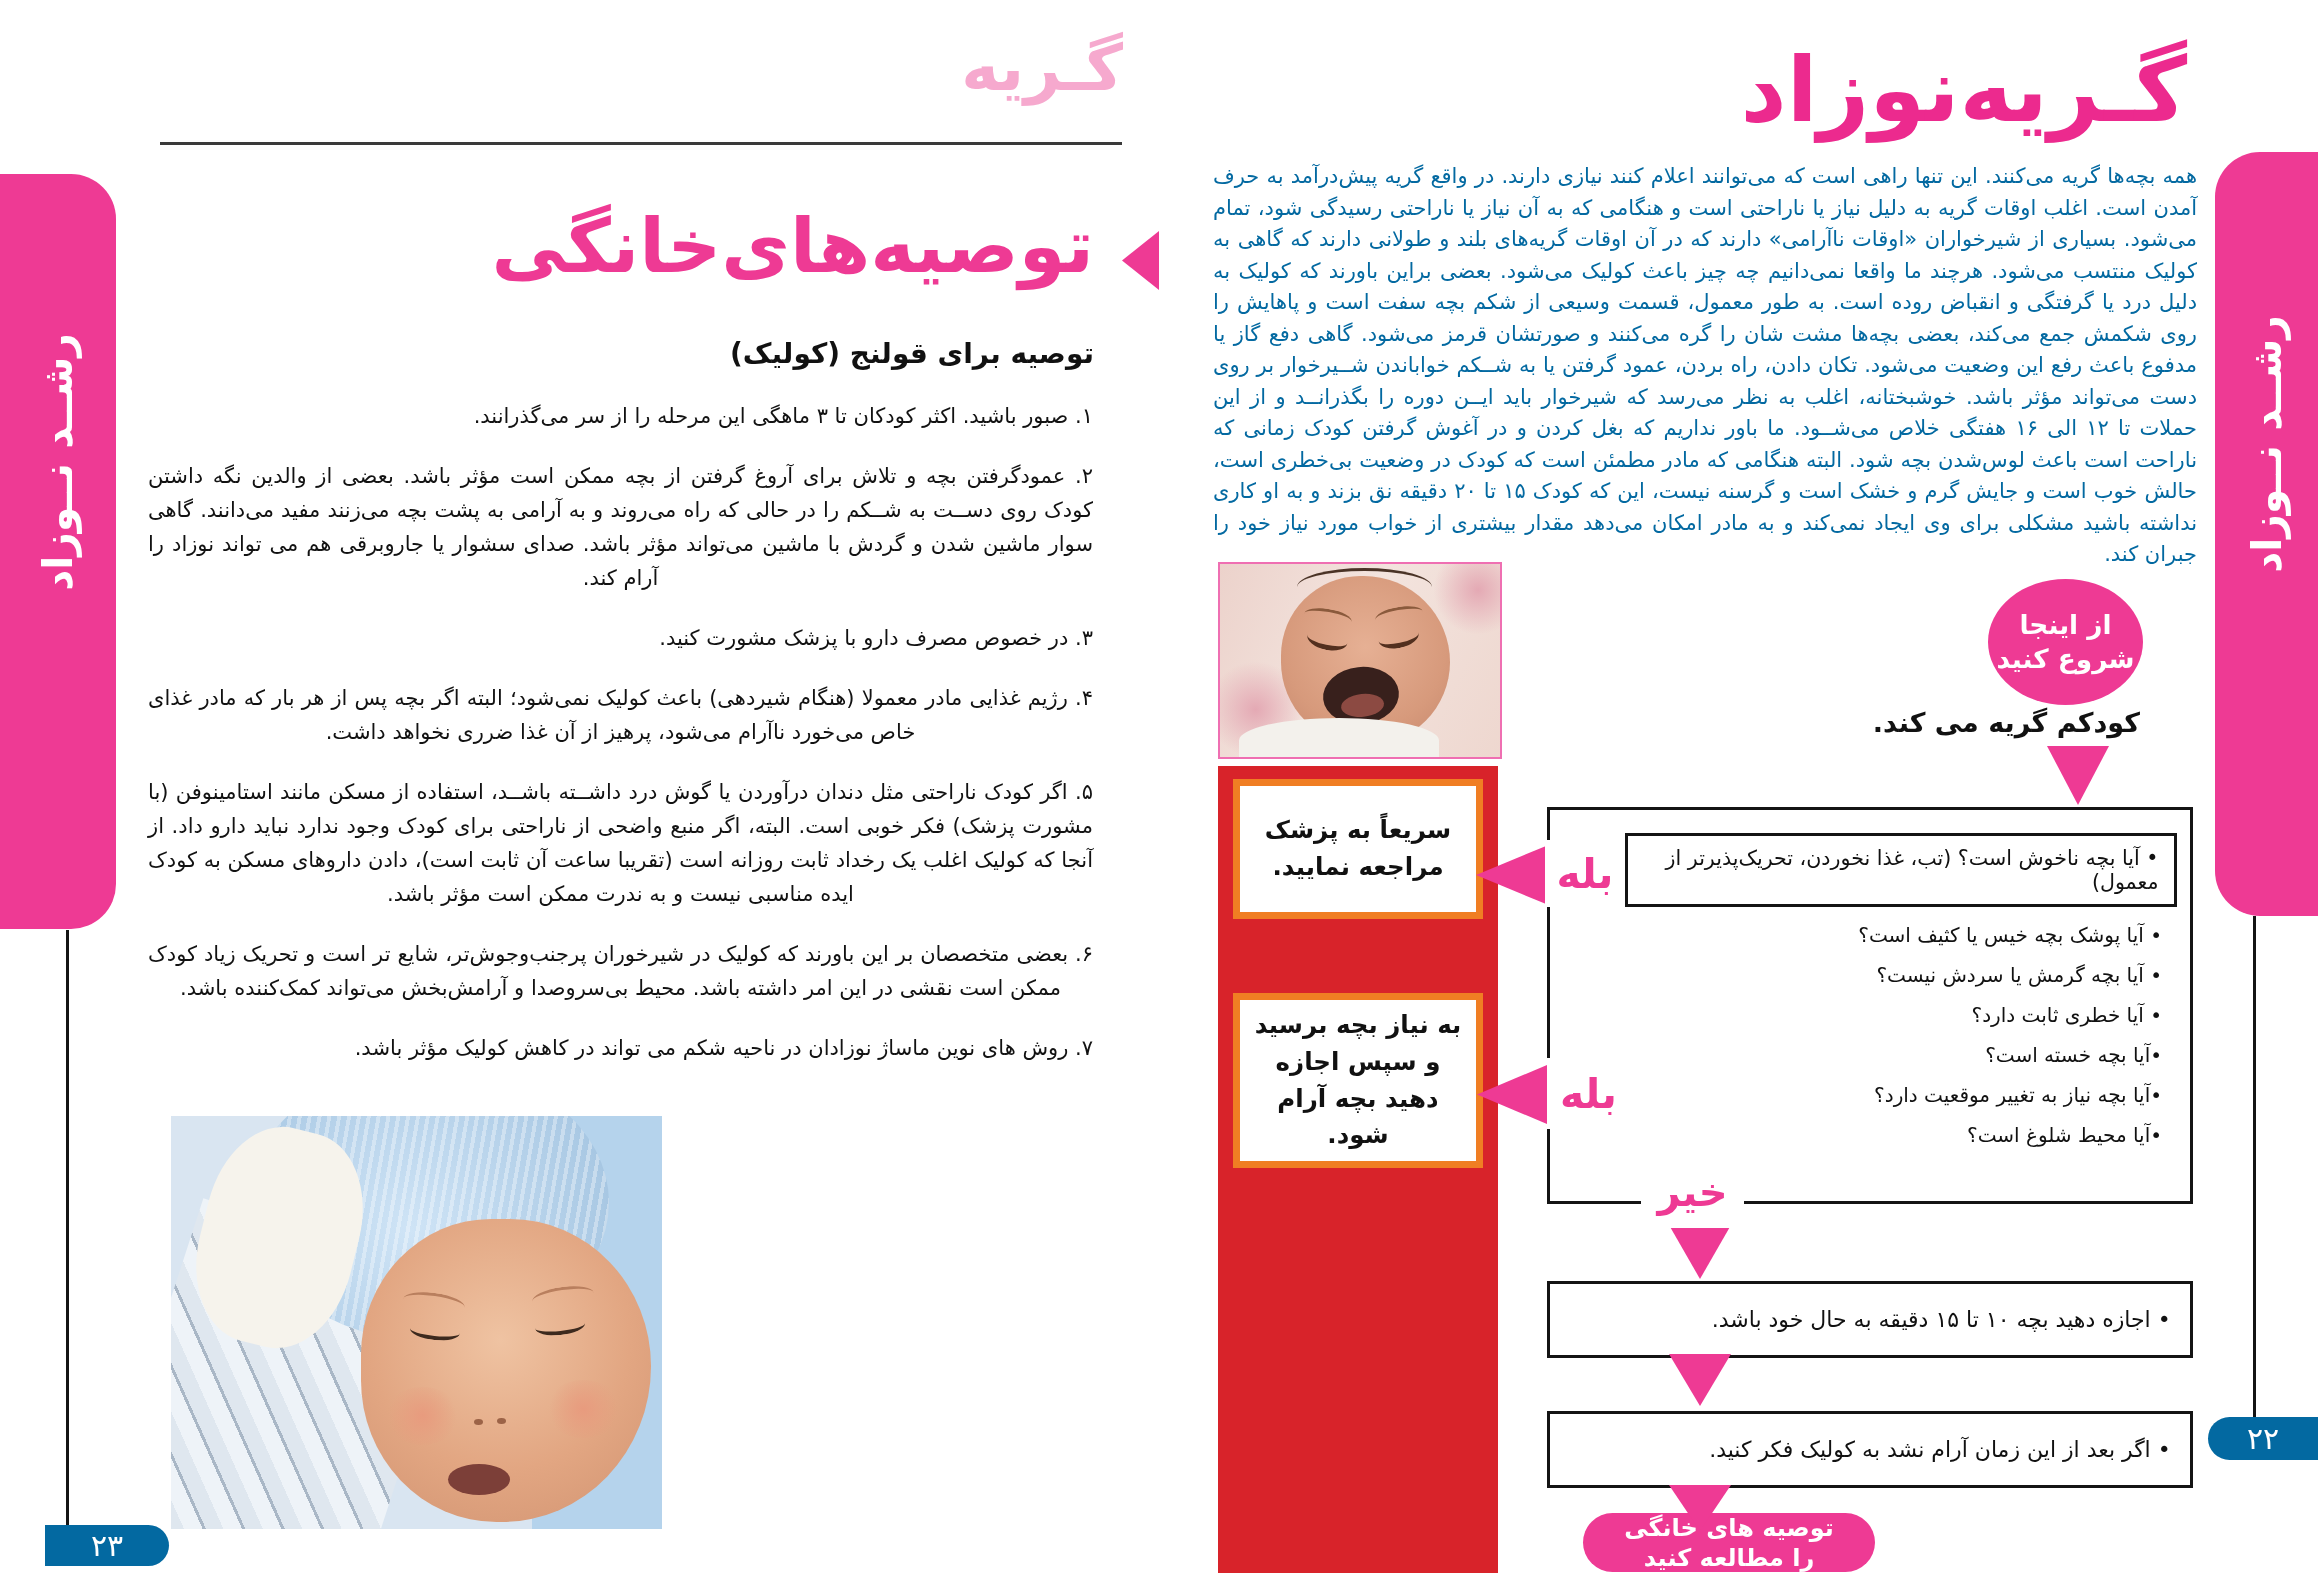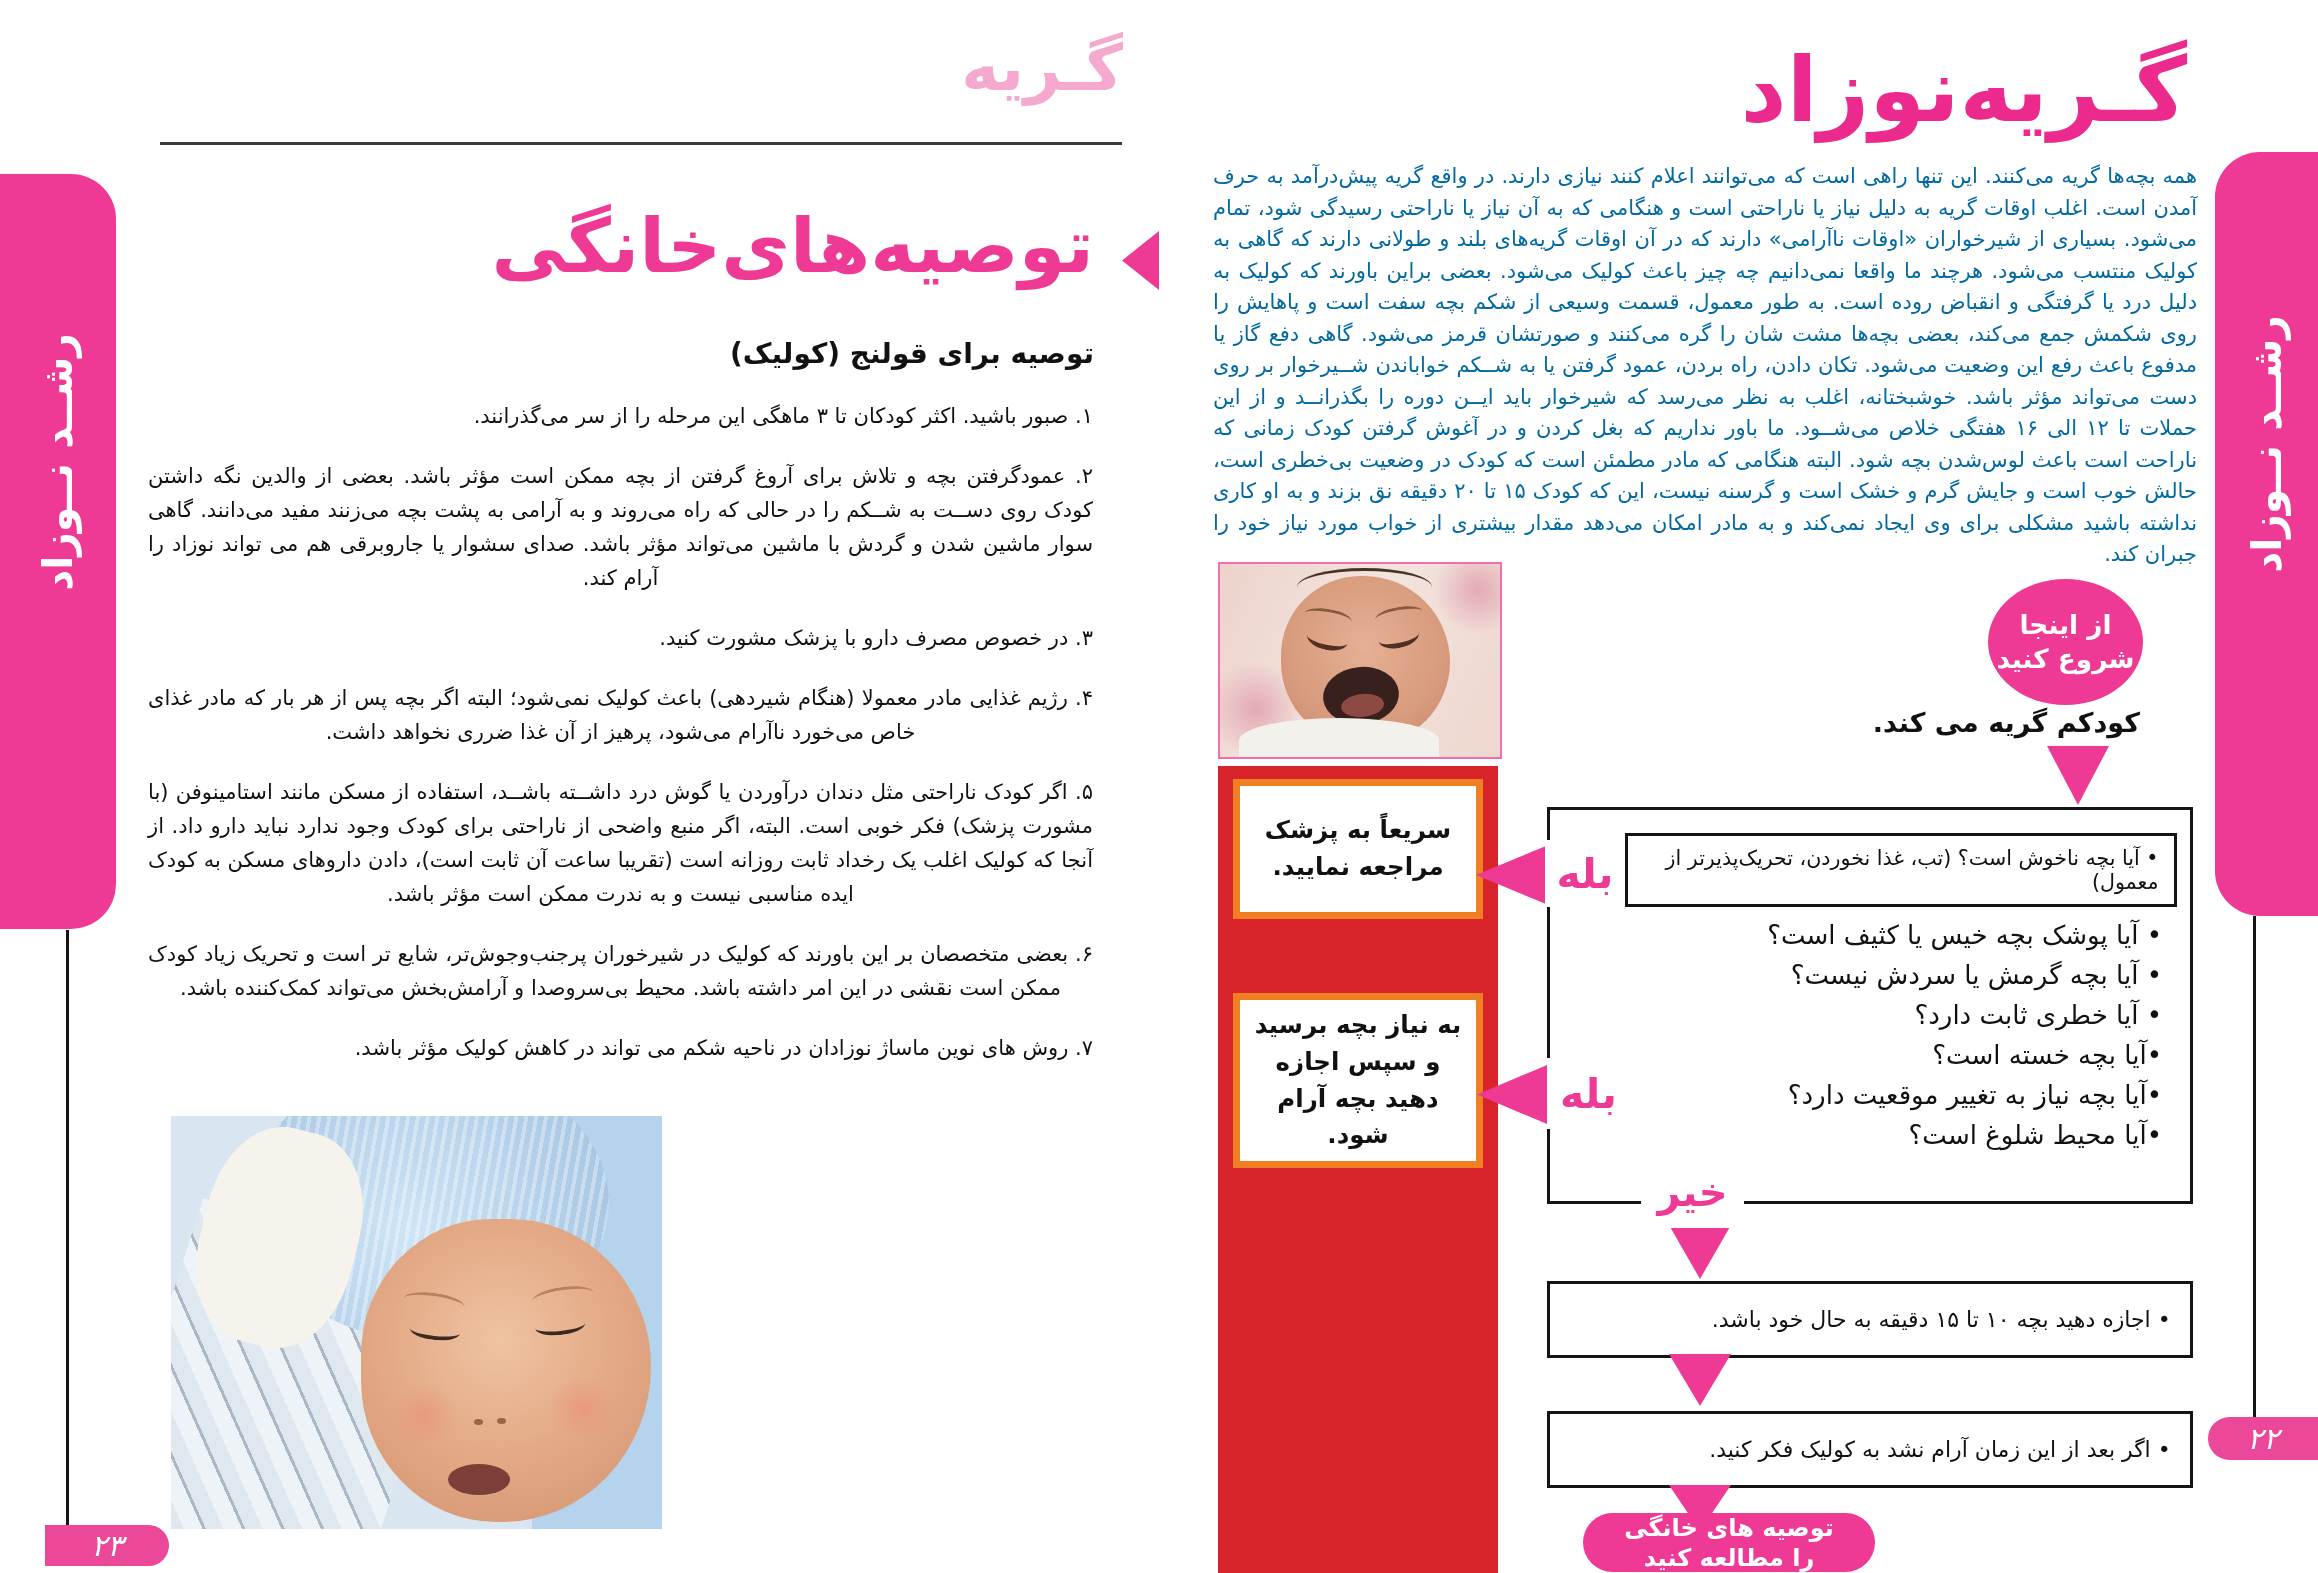--- a/index.html
+++ b/index.html
@@ -10,21 +10,21 @@
 
   
   .tab{background:#ee3a94;display:flex;align-items:center;justify-content:center;z-index:3;}
   .tab-left{left:0;top:174px;width:116px;height:755px;border-radius:0 45px 45px 0;}
   .tab-right{left:2215px;top:152px;width:103px;height:764px;border-radius:45px 0 0 45px;}
   .vtext{transform:rotate(-90deg) translateX(90px);white-space:nowrap;color:#ffffff;
          font-size:41px;font-weight:bold;letter-spacing:1.3px;}
   .vline{width:3.2px;background:#141414;z-index:2;}
   .vline-left{left:66px;top:930px;height:597px;}
   .vline-right{left:2253px;top:916px;height:502px;}
-  .pagenum{background:#ec4899;color:#ffffff;font-size:30px;display:flex;align-items:center;justify-content:center;z-index:4;font-style:italic;}
+  .pagenum{background:#0369a1;color:#ffffff;font-size:30px;display:flex;align-items:center;justify-content:center;z-index:4;}
   .pagenum-left{left:0;top:1525px;width:124px;height:41px;border-radius:0 23px 23px 0;margin-left:45px;}
   .pagenum-right{left:2208px;top:1417px;width:110px;height:43px;border-radius:23px 0 0 23px;}
 
   
   .lp-header{right:1196px;top:27px;font-size:64px;font-weight:bold;color:#f6a9ce;line-height:1.3;}
   .lp-rule{left:160px;top:142px;width:962px;height:2.6px;background:#3a3a3a;}
   .lp-heading{right:1225px;top:201px;font-size:75px;font-weight:bold;color:#ee3a94;margin:0;line-height:1.2;}
   .lp-heading-arrow{left:1122px;top:231px;width:37px;height:59px;background:#ee3a94;
                     clip-path:polygon(100% 0,100% 100%,0 50%);}
   .lp-subtitle{right:1225px;top:337px;font-size:28px;font-weight:bold;color:#111;margin:0;}
@@ -86,21 +86,21 @@
       font-size:26.4px;font-weight:bold;line-height:1.3;z-index:3;}
   .start-label{right:179px;top:707px;font-size:27px;font-weight:bold;color:#111;}
   .tri-down{background:#ee3a94;clip-path:polygon(0 0,100% 0,50% 100%);z-index:4;}
   .tri-left{background:#ee3a94;clip-path:polygon(100% 0,100% 100%,0 50%);z-index:4;}
   .t1{left:2047px;top:746px;width:62px;height:59px;}
   .qbox{left:1547px;top:807px;width:640px;height:391px;border:3.2px solid #141414;background:#fff;z-index:2;}
   .q1box{left:1625px;top:833px;width:546px;height:68px;border:3.2px solid #141414;background:#fff;z-index:3;
       display:flex;align-items:center;}
   .q1box span{width:100%;text-align:right;font-size:20.6px;color:#111;padding:0 15.5px;}
   .qlist{left:1612px;top:915px;width:550px;z-index:3;}
-  .qline{height:40px;text-align:right;font-size:26px;color:#111;line-height:40px;}
+  .qline{height:40px;text-align:right;font-size:20px;color:#111;line-height:40px;}
   .yes{background:#fff;color:#ee3a94;font-size:41px;font-weight:bold;display:flex;align-items:center;
       justify-content:center;z-index:5;}
   .yes1{left:1545px;top:840px;width:80px;height:67px;}
   .yes2{left:1547px;top:1058px;width:83px;height:71px;}
   .ay1{left:1476px;top:846px;width:70px;height:58px;}
   .ay2{left:1477px;top:1065px;width:70px;height:59px;}
   .no-label{left:1641px;top:1156px;width:103px;height:72px;background:#fff;color:#ee3a94;
       font-size:40px;font-weight:bold;display:flex;align-items:center;justify-content:center;z-index:5;}
   .t2{left:1669px;top:1225px;width:62px;height:54px;}
   .step-box{left:1547px;width:640px;height:71px;border:3.2px solid #141414;background:#fff;z-index:2;

